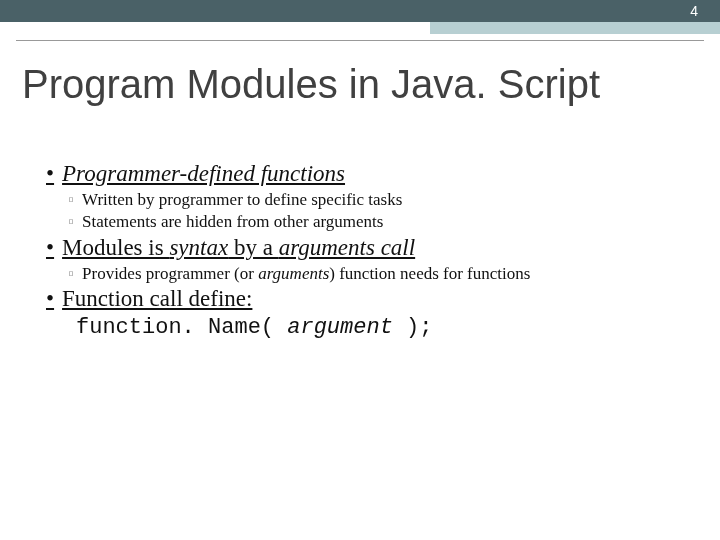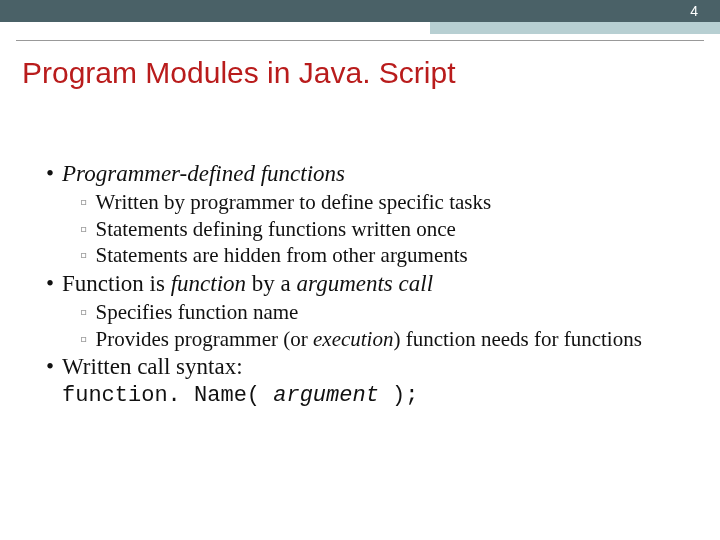--- a/index.html
+++ b/index.html
@@ -2,52 +2,50 @@
 <html><head>
 <meta charset="utf-8">
 <style>
   * { margin: 0; padding: 0; box-sizing: border-box; }
   html, body { width: 720px; height: 540px; overflow: hidden; font-family: Georgia, 'Times New Roman', serif; background: #fff; }
   .slide { width: 720px; height: 540px; position: relative; background: #fff; }
   .topbar { width: 100%; height: 22px; background: #4a6167; position: relative; }
   .topbar-inner { position: absolute; right: 22px; top: 0; color: #fff; font-size: 14px; font-family: Arial, sans-serif; line-height: 22px; }
   .accent-strip { position: absolute; top: 22px; right: 0; width: 290px; height: 12px; background: #b7cfd2; }
   .rule { position: absolute; top: 40px; left: 16px; right: 16px; height: 1px; background: #999; }
-  .title { position: absolute; top: 56px; left: 22px; font-family: 'Trebuchet MS', Arial, sans-serif; font-size: 30px; color: #b91c1c; font-weight: normal; }
+  .title { position: absolute; top: 62px; left: 22px; font-family: 'Trebuchet MS', Arial, sans-serif; font-size: 40px; color: #404040; font-weight: normal; }
   .content { position: absolute; top: 160px; left: 46px; right: 40px; color: #111; font-size: 23px; line-height: 1.22; }
-  .b1 { margin-bottom: 2px; }
+  .b1 { margin-bottom: 2px; text-decoration: underline; }
   .b1 .dot { margin-right: 8px; }
-  .b2 { margin-left: 34px; font-size: 21px; margin-bottom: 1px; }
+  .b2 { margin-left: 22px; font-size: 17px; margin-bottom: 1px; }
   .b2 .sq { margin-right: 8px; color: #999; }
   .italic { font-style: italic; }
-  .code { font-family: 'Courier New', monospace; font-size: 22px; margin-left: 16px; margin-top: 2px; }
+  .code { font-family: 'Courier New', monospace; font-size: 22px; margin-left: 30px; margin-top: 2px; }
 </style>
 </head>
 <body>
 
 <div class="slide">
   <div class="topbar">
     <span class="topbar-inner">4</span>
   </div>
   <div class="accent-strip"></div>
   <div class="rule"></div>
   <div class="title">Program Modules in Java. Script</div>
 
   <div class="content">
     <div class="b1">
       <span class="dot">•</span><span class="italic">Programmer-defined functions</span>
     </div>
     <div class="b2"><span class="sq">▫</span><span>Written by programmer to define specific tasks</span></div>
-    <div class="b2"><span class="sq">▫</span><span>Statements defining functions written once</span></div>
     <div class="b2"><span class="sq">▫</span><span>Statements are hidden from other arguments</span></div>
 
     <div class="b1">
-      <span class="dot">•</span><span>Function is </span><span class="italic">function</span><span> by a </span><span class="italic">arguments call</span>
+      <span class="dot">•</span><span>Modules is </span><span class="italic">syntax</span><span> by a </span><span class="italic">arguments call</span>
     </div>
-    <div class="b2"><span class="sq">▫</span><span>Specifies function name</span></div>
-    <div class="b2"><span class="sq">▫</span><span>Provides programmer (or </span><span class="italic">execution</span><span>) function needs for functions</span></div>
+    <div class="b2"><span class="sq">▫</span><span>Provides programmer (or </span><span class="italic">arguments</span><span>) function needs for functions</span></div>
 
     <div class="b1">
-      <span class="dot">•</span><span>Written call syntax:</span>
+      <span class="dot">•</span><span>Function call define:</span>
     </div>
     <div class="code"><span>function. Name( </span><span class="italic">argument</span><span> );</span></div>
   </div>
 </div>
 
 </body></html>

